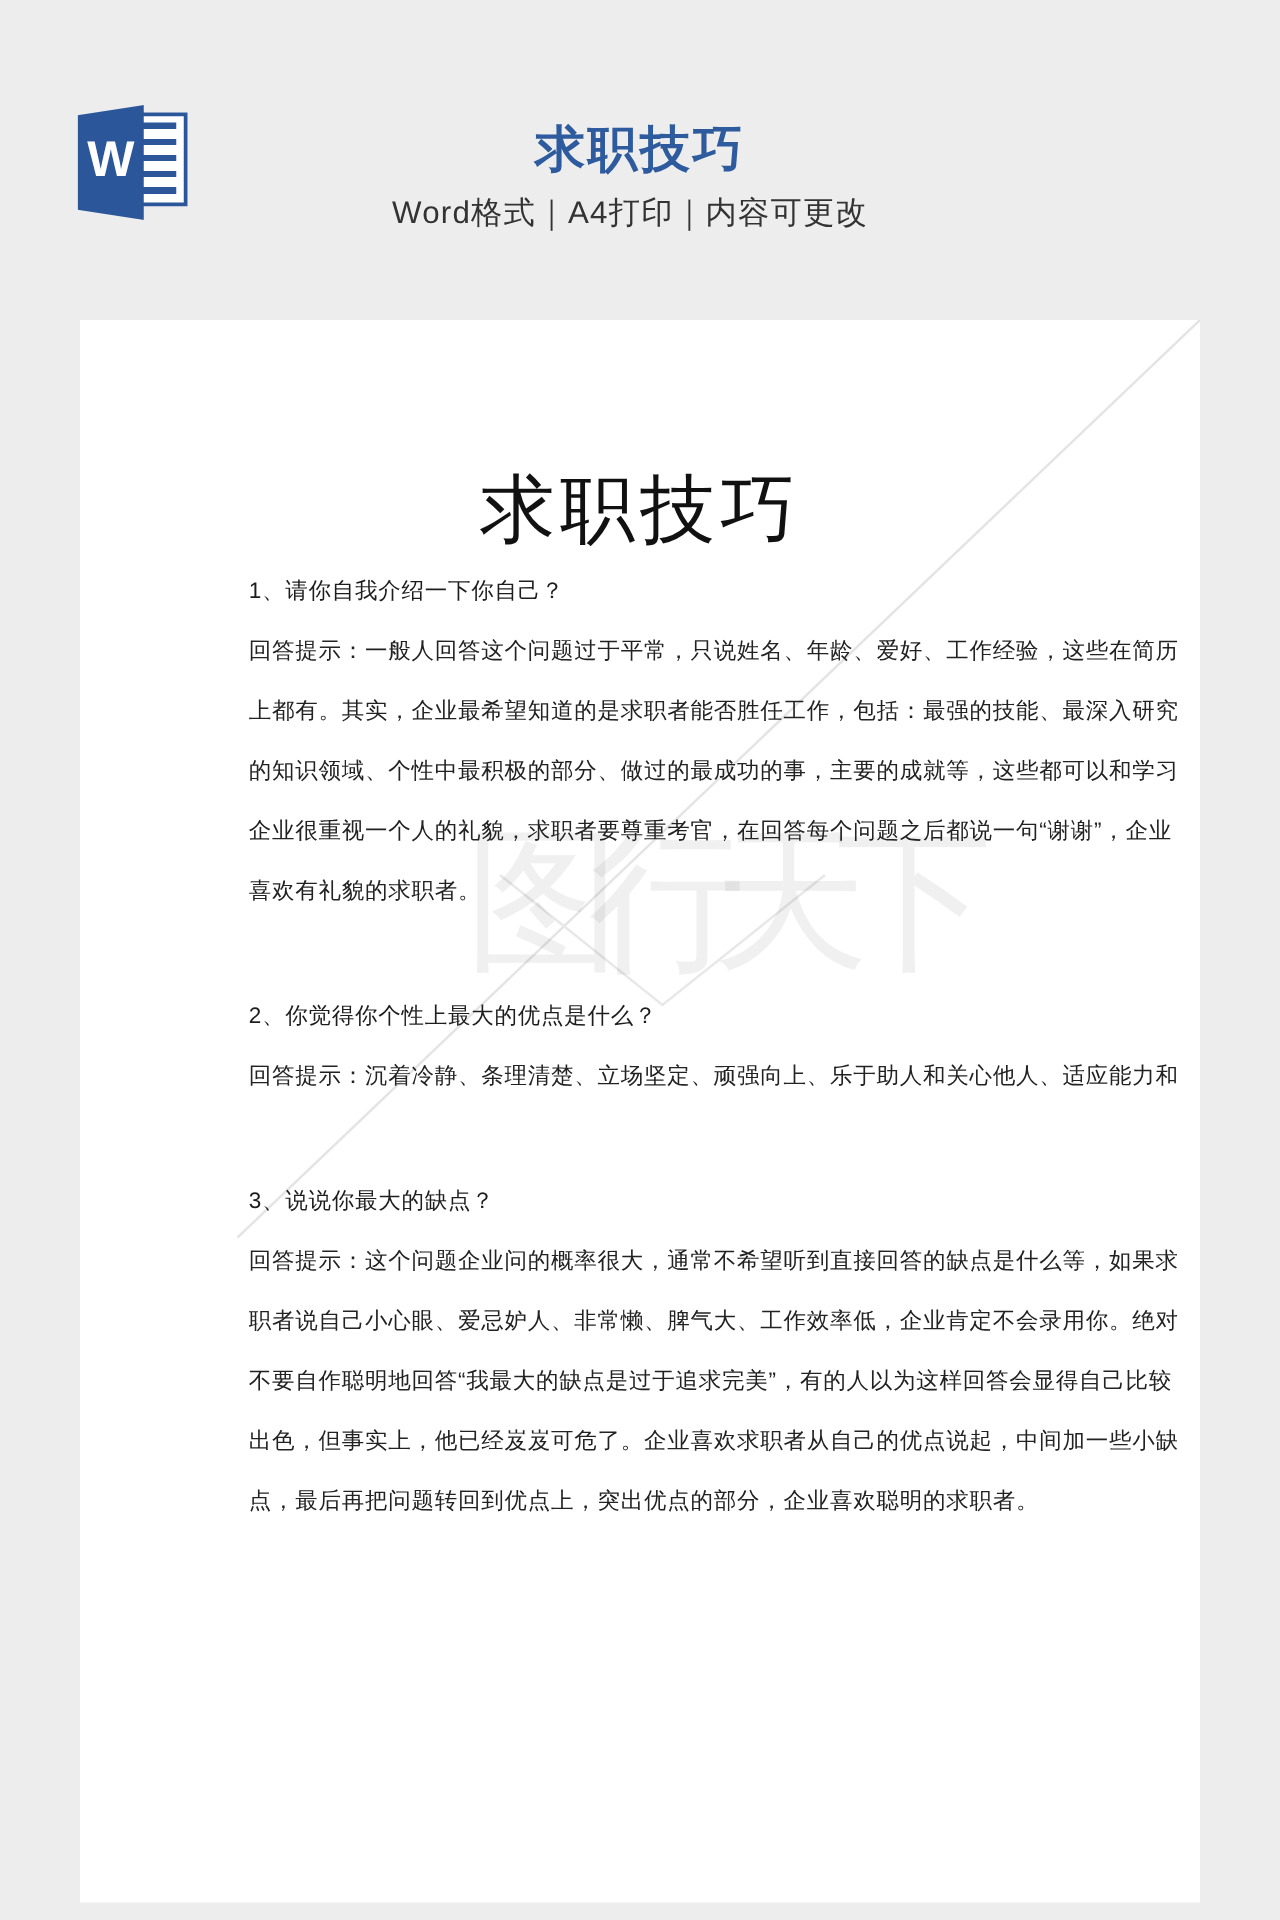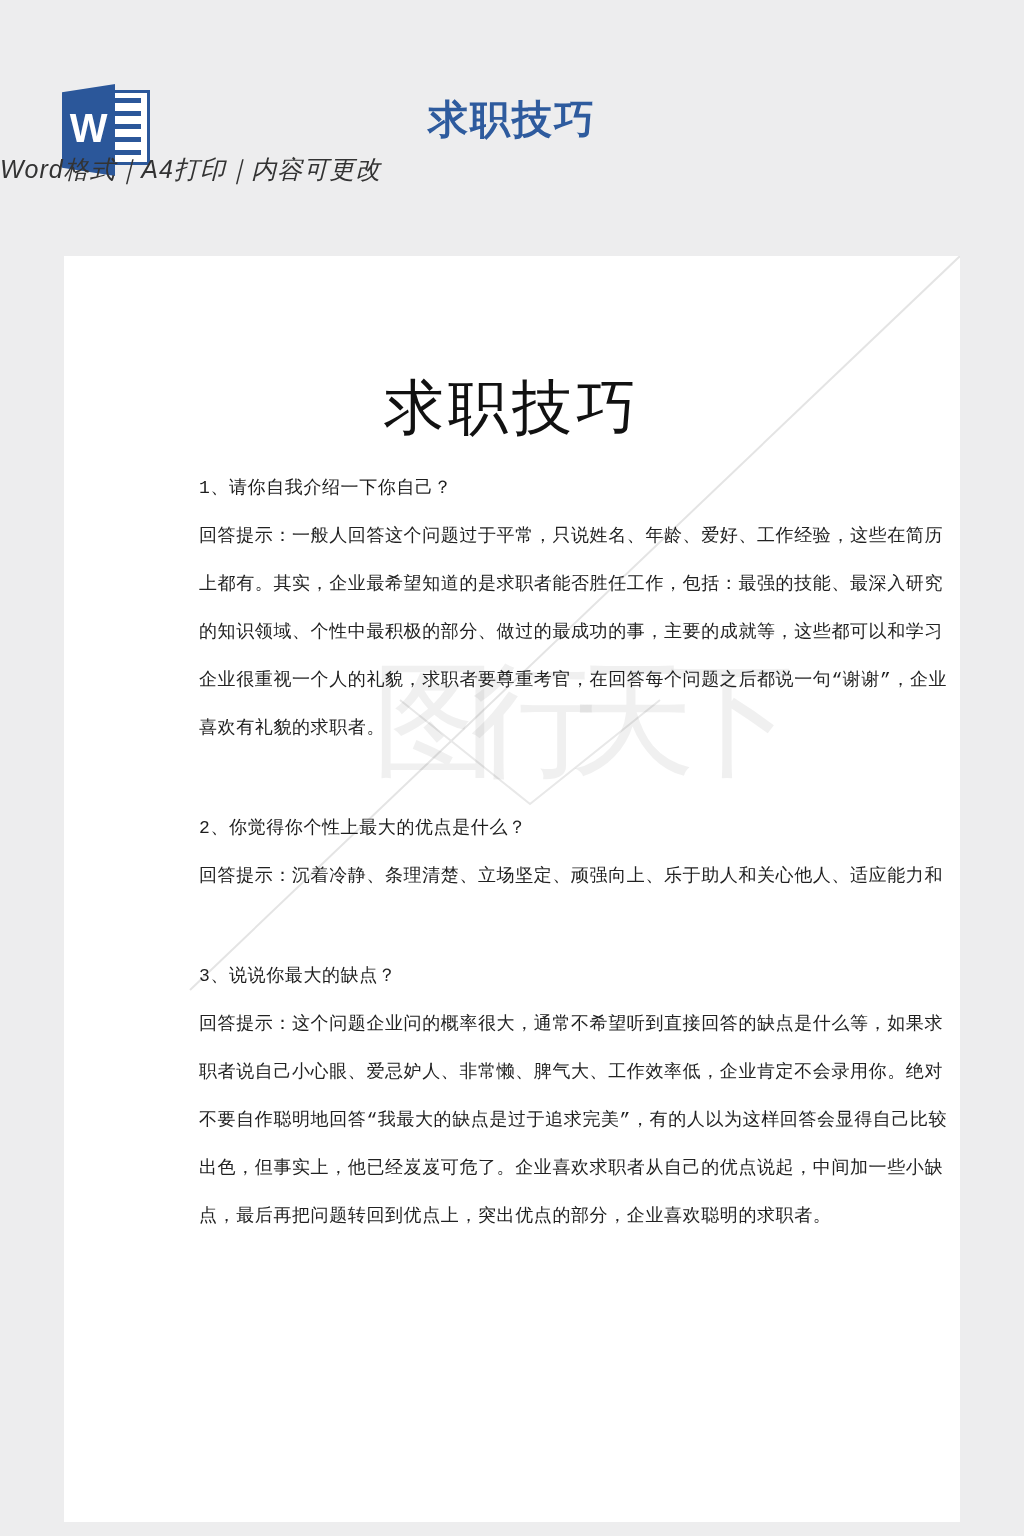--- a/index.html
+++ b/index.html
@@ -39,22 +39,22 @@
     color:#ffffff;font-size:40px;font-weight:700;
     font-family:"Liberation Sans",sans-serif;
     transform:translateY(-2px);
   }
   .hdr-title{
     position:absolute;left:0;right:0;top:92px;text-align:center;
     font-size:40px;font-weight:700;color:var(--header-title);
     letter-spacing:2px;
   }
   .hdr-subtitle{
-    position:absolute;left:0;right:16px;top:153px;text-align:left;
-    font-size:25px;color:#333333;letter-spacing:1px;font-style:italic;
+    position:absolute;left:0;right:16px;top:153px;text-align:center;
+    font-size:25px;color:#333333;letter-spacing:1px;
   }
 
   
   .doc-page{
     position:absolute;left:64px;top:256px;width:896px;height:1266px;
     background:#ffffff;
   }
   .wm-svg{position:absolute;left:0;top:0;pointer-events:none;}
   .wm-text{
     position:absolute;left:308px;top:382px;
@@ -62,22 +62,22 @@
     font-size:125px;letter-spacing:-26px;
     color:rgba(70,70,70,0.08);
     white-space:nowrap;pointer-events:none;
   }
   .doc-title{
     position:absolute;left:0;right:0;top:112px;text-align:center;
     font-family:"Liberation Serif","DejaVu Serif",serif;
     font-size:60px;font-weight:400;color:#111111;letter-spacing:4px;
   }
   .doc-content{
-    position:absolute;left:135px;top:208px;width:662px;
-    font-family:Liberation Mono, monospace;
+    position:absolute;left:135px;top:192px;width:662px;
+    font-family:Liberation Sans, sans-serif;
     color:var(--body-text);
   }
   .qa-section{margin-bottom:52px;}
   .q-line,.a-line{
     height:48px;line-height:48px;font-size:18px;
     white-space:nowrap;letter-spacing:0.6px;
   }
   .q-line{color:#1d1d1d;}
 </style>
 </head>

